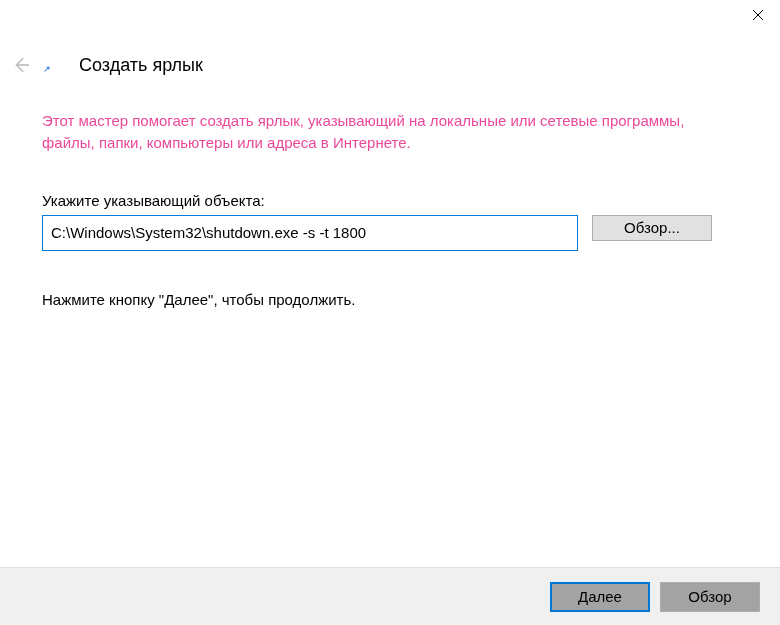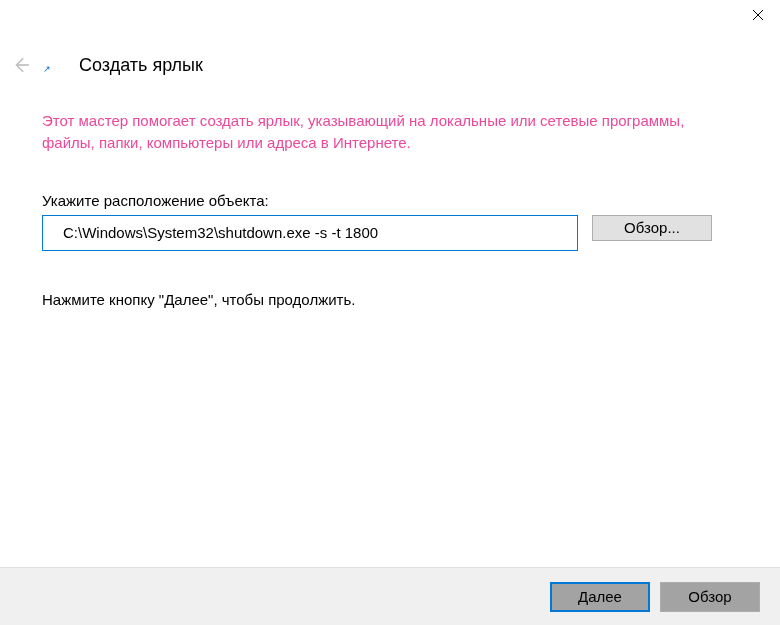--- a/index.html
+++ b/index.html
@@ -84,21 +84,21 @@
     .input-row {
       display: flex;
       gap: 14px;
       margin-bottom: 40px;
       align-items: flex-start;
     }
     .location-input {
       flex: 0 0 536px;
       height: 36px;
       border: 1px solid #0078d7;
-      padding: 0 20px;
+      padding: 0 8px;
       font-family: inherit;
       font-size: 15px;
       outline: none;
       background: #fff;
     }
     .browse-btn {
       width: 120px;
       height: 26px;
       background: #e1e1e1;
       border: 1px solid #adadad;
@@ -157,21 +157,21 @@
     </svg>
   </div>
   <div class="shortcut-icon">
     <span class="shortcut-icon-inner">↗</span>
   </div>
   <div class="wizard-title">Создать ярлык</div>
 </div>
 
 <div class="content">
   <p class="description">Этот мастер помогает создать ярлык, указывающий на локальные или сетевые программы, файлы, папки, компьютеры или адреса в Интернете.</p>
-  <div class="field-label">Укажите расположение объекта:</div>
+  <div class="field-label">Укажите указывающий объекта:</div>
   <div class="input-row">
     <input type="text" class="location-input" value="C:\Windows\System32\shutdown.exe -s -t 1800" style="">
     <button class="browse-btn">Обзор...</button>
   </div>
   <p class="instruction">Нажмите кнопку "Далее", чтобы продолжить.</p>
 </div>
 
 <div class="footer">
   <button class="default">Далее</button>
   <button>Обзор</button>

